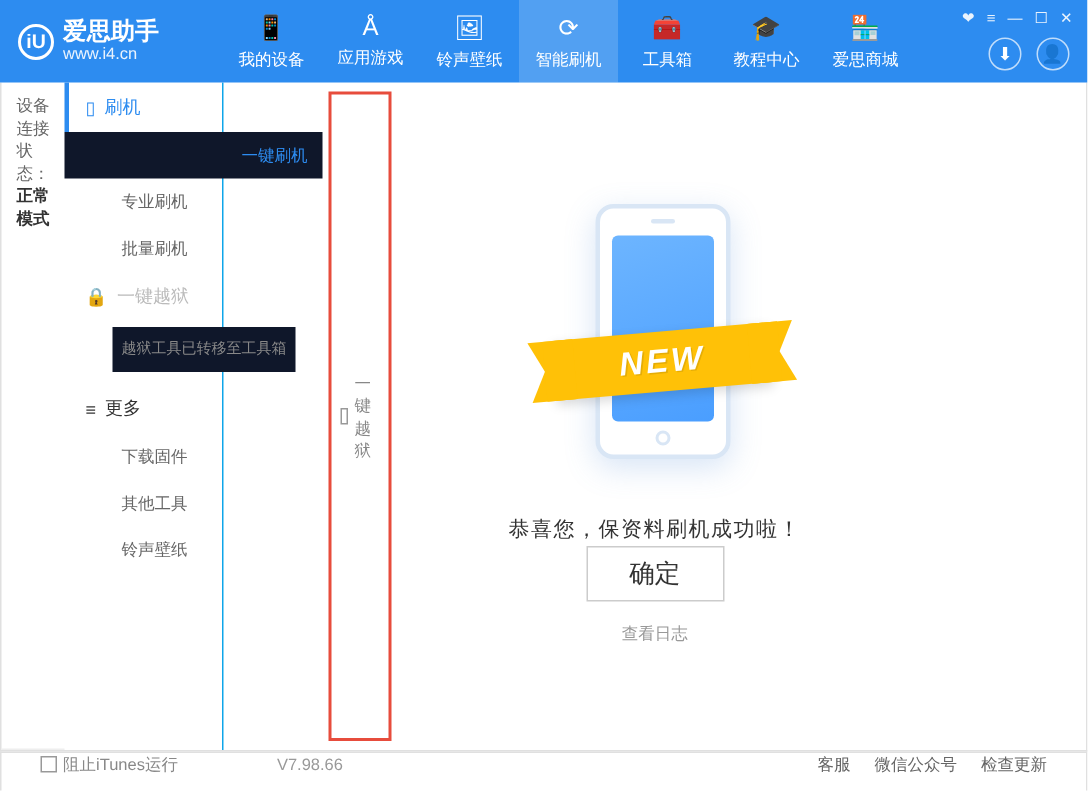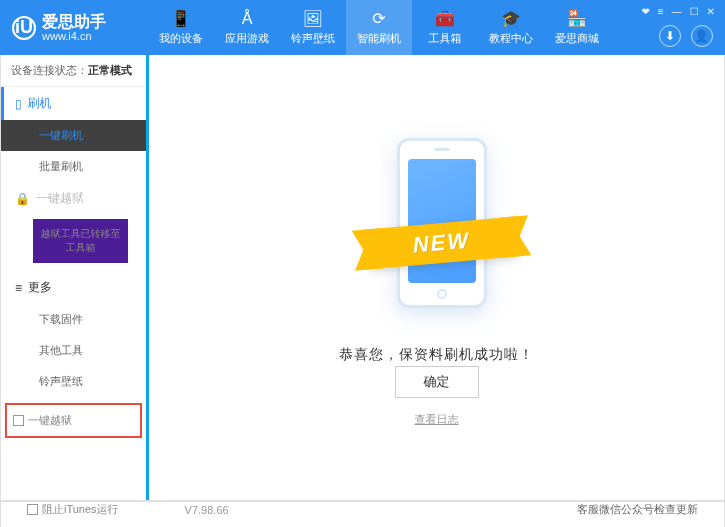--- a/index.html
+++ b/index.html
@@ -1,65 +1,65 @@
 <!DOCTYPE html>
 <html><head>
 <meta charset="utf-8">
 <style>
 * { margin: 0; padding: 0; box-sizing: border-box; font-family: "Microsoft YaHei", Arial, sans-serif; }
 body { width: 725px; height: 527px; background: #fff; overflow: hidden; font-size: 12px; }
 .header { height: 55px; background: #2d8cf0; display: flex; align-items: center; color: #fff; position: relative; }
 .logo-area { display: flex; align-items: center; padding: 0 12px; width: 148px; }
-.logo-circle { width: 24px; height: 24px; border: 2px solid #fff; border-radius: 50%; display: flex; align-items: center; justify-content: center; font-weight: bold; font-size: 18px; margin-right: 6px; }
+.logo-circle { width: 24px; height: 24px; border: 2px solid #fff; border-radius: 50%; display: flex; align-items: center; justify-content: center; font-weight: bold; font-size: 13px; margin-right: 6px; }
 .logo-text { font-size: 16px; font-weight: bold; line-height: 1; }
 .logo-sub { font-size: 11px; opacity: 0.9; }
 .nav { display: flex; height: 100%; }
 .nav-item { width: 66px; display: flex; flex-direction: column; align-items: center; justify-content: center; cursor: pointer; font-size: 11px; gap: 3px; }
 .nav-item.active { background: rgba(255,255,255,0.18); }
 .nav-icon { font-size: 16px; }
 .header-right { position: absolute; right: 10px; top: 6px; display: flex; gap: 8px; align-items: center; font-size: 10px; }
 .header-right-bottom { position: absolute; right: 12px; bottom: 8px; display: flex; gap: 10px; }
 .circle-btn { width: 22px; height: 22px; border: 1.5px solid rgba(255,255,255,0.7); border-radius: 50%; display: flex; align-items: center; justify-content: center; cursor: pointer; }
 .win-btn { cursor: pointer; opacity: 0.9; }
 
 .body-area { display: flex; height: calc(100% - 55px - 26px); border: 1px solid #e0e0e0; border-top: none; }
-.sidebar { width: 148px; border-right: 3px solid #0ea5e9; display: flex; flex-direction: column; }
+.sidebar { width: 148px; border-right: 1px solid #0ea5e9; display: flex; }
 .conn-status { padding: 8px 10px; font-size: 11px; color: #666; border-bottom: 1px solid #eee; }
 .conn-status b { color: #333; font-weight: bold; }
 .menu { flex: 0 0 auto; }
 .menu-header { display: flex; align-items: center; padding: 8px 14px; font-size: 12px; color: #333; cursor: pointer; gap: 6px; }
 .menu-header.active { border-left: 3px solid #2d8cf0; padding-left: 11px; color: #2d8cf0; }
 .menu-item { padding: 8px 10px 8px 38px; font-size: 11px; color: #666; cursor: pointer; }
-.menu-item.selected { background: #404040; color: #2d8cf0; }
+.menu-item.selected { background: #0f172a; color: #2d8cf0; text-align: right; }
 .menu-header.locked { color: #bbb; }
-.note-box { margin: 4px 18px 8px 32px; background: #4c1d95; padding: 8px 6px; font-size: 10px; color: #888; text-align: center; line-height: 1.4; }
+.note-box { margin: 4px 18px 8px 32px; background: #0f172a; padding: 8px 6px; font-size: 10px; color: #888; text-align: center; line-height: 1.4; }
 .highlight-box { border: 2px solid #e74c3c; margin: 6px 4px; padding: 8px 6px; display: flex; gap: 10px; align-items: center; }
 .checkbox-row { display: flex; align-items: center; gap: 4px; font-size: 11px; color: #888; }
 .checkbox-row.disabled { color: #ccc; }
 .chk { width: 11px; height: 11px; border: 1px solid #999; background: #fff; }
 .device-info { padding: 6px 10px; }
 
 .main { flex: 1; display: flex; flex-direction: column; align-items: center; justify-content: center; position: relative; }
 .phone-illustration { width: 120px; height: 200px; position: relative; margin-bottom: 18px; }
 .phone-body { position: absolute; left: 20px; top: 10px; width: 90px; height: 170px; background: #fff; border: 3px solid #d9e6f5; border-radius: 12px; box-shadow: 0 6px 20px rgba(100,150,220,0.25); }
 .phone-screen { position: absolute; left: 8px; top: 18px; right: 8px; bottom: 22px; background: linear-gradient(160deg,#6db5ff,#4a9eff); border-radius: 4px; }
 .phone-home { position: absolute; bottom: 6px; left: 50%; transform: translateX(-50%); width: 10px; height: 10px; border: 2px solid #d9e6f5; border-radius: 50%; }
 .phone-speaker { position: absolute; top: 7px; left: 50%; transform: translateX(-50%); width: 16px; height: 3px; background: #d9e6f5; border-radius: 2px; }
 .banner { position: absolute; left: -8px; top: 95px; width: 145px; height: 40px; background: #ffc107; display: flex; align-items: center; justify-content: center; transform: rotate(-5deg); box-shadow: 0 3px 8px rgba(0,0,0,0.15); }
 .banner::before, .banner::after { content: ""; position: absolute; width: 0; height: 0; border: 20px solid #ffc107; }
 .banner::before { left: -16px; border-left-color: transparent; border-left-width: 10px; }
 .banner::after { right: -16px; border-right-color: transparent; border-right-width: 10px; }
 .banner-text { color: #fff; font-weight: 900; font-size: 22px; letter-spacing: 2px; font-style: italic; text-shadow: 1px 1px 0 rgba(0,0,0,0.1); }
 .success-text { font-size: 14px; color: #333; margin-bottom: 2px; letter-spacing: 1px; }
-.confirm-btn { padding: 6px 28px; border: 1px solid #ccc; background: #fff; font-size: 13px; color: #333; cursor: pointer; margin-bottom: 14px; }
-.view-log { font-size: 11px; color: #999; cursor: pointer; text-decoration: underline; }
+.confirm-btn { padding: 6px 28px; border: 1px solid #ccc; background: #fff; font-size: 17px; color: #333; cursor: pointer; margin-bottom: 14px; }
+.view-log { font-size: 11px; color: #999; cursor: pointer; }
 
 .footer { height: 34px; border: 1px solid #e0e0e0; border-top: 1px solid #e0e0e0; display: flex; align-items: flex-start; padding: 0 26px; font-size: 11px; color: #666; justify-content: space-between; }
 .footer-left { display: flex; align-items: center; gap: 6px; }
-.footer-right { display: flex; gap: 0; }
+.footer-right { display: flex; gap: 16px; }
 .footer-link { cursor: pointer; }
 .version { color: #999; margin-left: 60px; }
 </style>
 </head>
 <body>
 
 <div class="header">
   <div class="logo-area">
     <div class="logo-circle">iU</div>
     <div>
@@ -118,20 +118,21 @@
   <div class="sidebar">
     <div class="conn-status">
       <span>设备连接状态：</span><b>正常模式</b>
     </div>
     <div class="menu">
       <div class="menu-header active">
         <span>▯</span>
         <span>刷机</span>
       </div>
       <div class="menu-item selected">一键刷机</div>
+      <div class="menu-item">专业刷机</div>
       <div class="menu-item">批量刷机</div>
       <div class="menu-header locked">
         <span>🔒</span>
         <span>一键越狱</span>
       </div>
       <div class="note-box">越狱工具已转移至工具箱</div>
       <div class="menu-header">
         <span>≡</span>
         <span>更多</span>
       </div>

